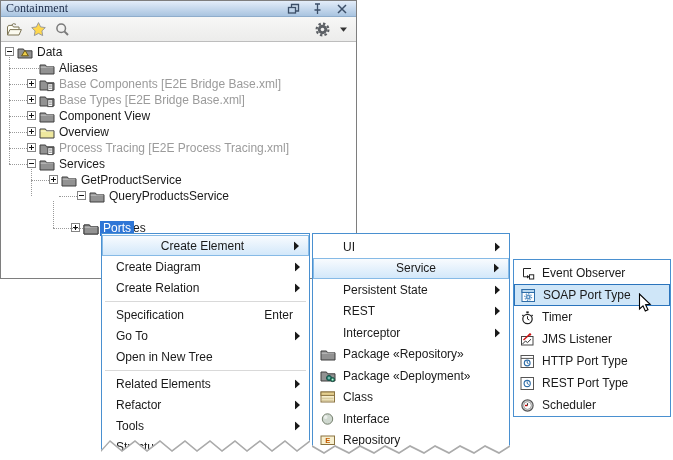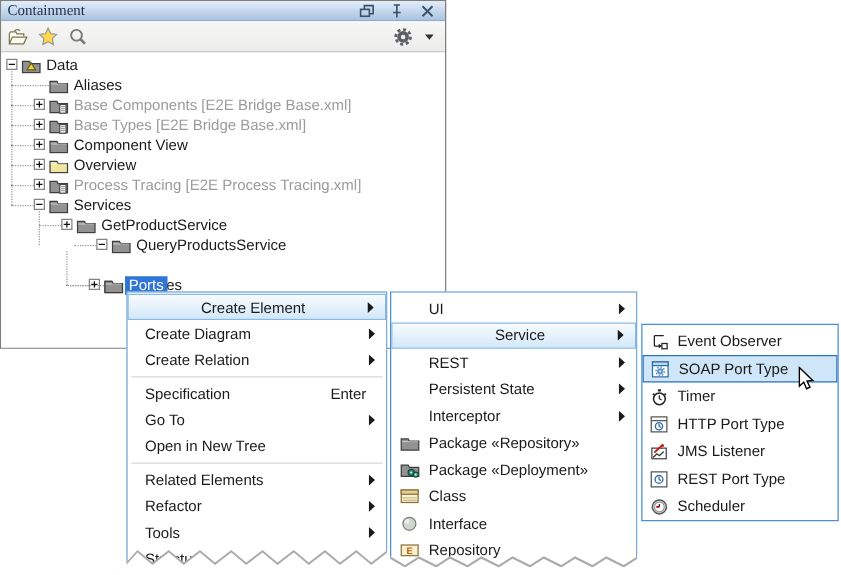--- a/index.html
+++ b/index.html
@@ -359,29 +359,29 @@
       </div>
       <div class="mitem hl-soft">
         <span>Service</span>
         <div class="marrow">
           <svg width="5" height="9" viewBox="0 0 5 9">
             <path d="M0 0 L0 9 L5 4.5 Z" fill="#1a1a1a"></path>
           </svg>
         </div>
       </div>
       <div class="mitem">
+        <span>Persistent State</span>
+        <div class="marrow">
+          <svg width="5" height="9" viewBox="0 0 5 9">
+            <path d="M0 0 L0 9 L5 4.5 Z" fill="#1a1a1a"></path>
+          </svg>
+        </div>
+      </div>
+      <div class="mitem">
         <span>REST</span>
-        <div class="marrow">
-          <svg width="5" height="9" viewBox="0 0 5 9">
-            <path d="M0 0 L0 9 L5 4.5 Z" fill="#1a1a1a"></path>
-          </svg>
-        </div>
-      </div>
-      <div class="mitem">
-        <span>Persistent State</span>
         <div class="marrow">
           <svg width="5" height="9" viewBox="0 0 5 9">
             <path d="M0 0 L0 9 L5 4.5 Z" fill="#1a1a1a"></path>
           </svg>
         </div>
       </div>
       <div class="mitem">
         <span>Interceptor</span>
         <div class="marrow">
           <svg width="5" height="9" viewBox="0 0 5 9">
@@ -469,38 +469,38 @@
             <rect x="6.3" y="1.4" width="2.4" height="1.8" fill="#222"></rect>
             <path d="M7.5 9 V6.2 M7.5 9 l1.8 1" stroke="#222"></path>
             <path d="M3.4 4.8 l-1.1 1.1 M11.6 4.8 l1.1 1.1" stroke="#222" stroke-width="1.2"></path>
           </svg>
         </div>
         <span>Timer</span>
       </div>
       <div class="mitem">
         <div class="micon">
           <svg width="15" height="15" viewBox="0 0 15 15">
+            <rect x="1.5" y="4.5" width="11.5" height="8.5" fill="#fff" stroke="#444"></rect>
+            <path d="M2.5 12 l3-3 2 1.6 3.5-3.4" stroke="#333" fill="none"></path>
+            <path d="M3.5 8 L9.5 2.5" stroke="#cc1111" stroke-width="1.4"></path>
+            <circle cx="10" cy="2.4" r="1.2" fill="#cc1111"></circle>
+          </svg>
+        </div>
+        <span>JMS Listener</span>
+      </div>
+      <div class="mitem">
+        <div class="micon">
+          <svg width="15" height="15" viewBox="0 0 15 15">
             <rect x="1" y="1.5" width="12.5" height="12" fill="#fff" stroke="#555"></rect>
             <path d="M1 4.4 h12.5" stroke="#555"></path>
             <circle cx="7.2" cy="9" r="2.9" fill="none" stroke="#2e6da8" stroke-width="1.1"></circle>
             <path d="M7.2 9 V7 M7.2 9 l1.5.9" stroke="#2e6da8"></path>
           </svg>
         </div>
         <span>HTTP Port Type</span>
-      </div>
-      <div class="mitem">
-        <div class="micon">
-          <svg width="15" height="15" viewBox="0 0 15 15">
-            <rect x="1.5" y="4.5" width="11.5" height="8.5" fill="#fff" stroke="#444"></rect>
-            <path d="M2.5 12 l3-3 2 1.6 3.5-3.4" stroke="#333" fill="none"></path>
-            <path d="M3.5 8 L9.5 2.5" stroke="#cc1111" stroke-width="1.4"></path>
-            <circle cx="10" cy="2.4" r="1.2" fill="#cc1111"></circle>
-          </svg>
-        </div>
-        <span>JMS Listener</span>
       </div>
       <div class="mitem">
         <div class="micon">
           <svg width="15" height="15" viewBox="0 0 15 15">
             <rect x="1" y="1.5" width="12.5" height="12" fill="#fff" stroke="#555"></rect>
             <circle cx="7.2" cy="7.5" r="3.1" fill="none" stroke="#2e6da8" stroke-width="1.1"></circle>
             <path d="M7.2 7.5 V5.4 M7.2 7.5 l1.6 1" stroke="#2e6da8"></path>
           </svg>
         </div>
         <span>REST Port Type</span>

